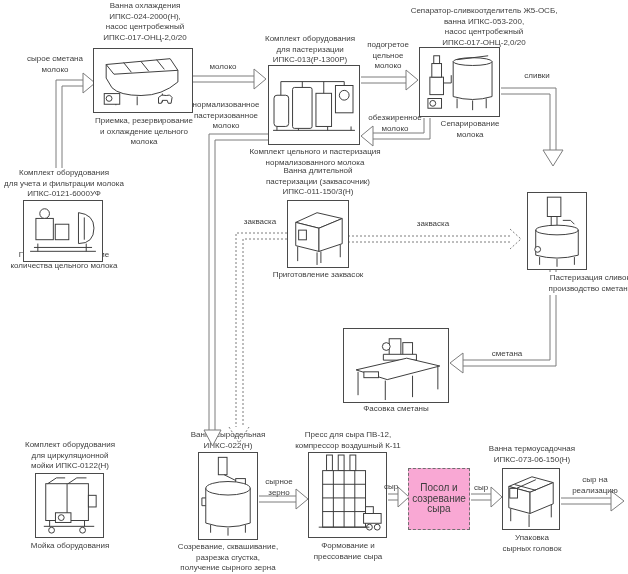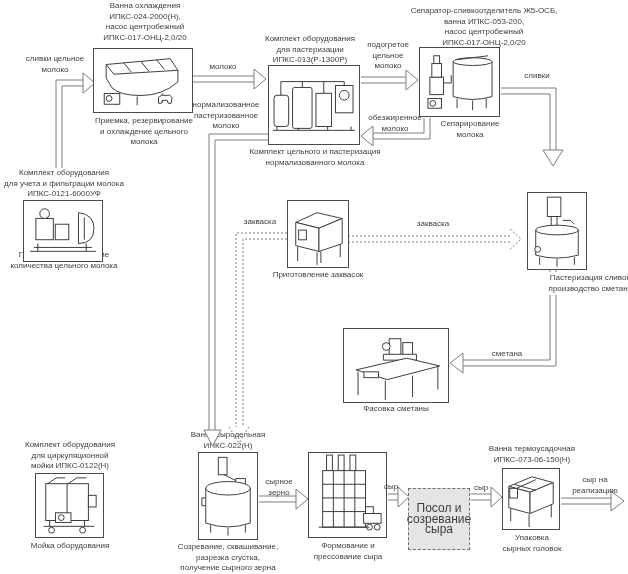--- a/index.html
+++ b/index.html
@@ -2,23 +2,23 @@
 <html><head>
 <meta charset="utf-8">
 <style>
   html,body{margin:0;padding:0;background:#fff;}
   .canvas{position:relative;width:628px;height:574px;background:#ffffff;overflow:hidden;
           font-family:"Liberation Sans",sans-serif;color:#3d3d3d;}
   .t{position:absolute;font-size:8px;line-height:10.5px;text-align:center;
      white-space:pre-line;color:#3d3d3d;}
   .box{position:absolute;border:1px solid #4a4a4a;background:#fff;box-sizing:border-box;z-index:3;}
   .box svg{width:100%;height:100%;display:block;}
-  .dashedbox{position:absolute;border:1px dashed #6f6f6f;background:#e5e5e5;box-sizing:border-box;
+  .dashedbox{position:absolute;border:1px dashed #6f6f6f;background:#f9a8d4;box-sizing:border-box;
      display:flex;align-items:center;justify-content:center;z-index:3;
-     font-size:12px;line-height:10.5px;text-align:center;white-space:pre-line;color:#3d3d3d;margin-top:20px;}
+     font-size:10px;line-height:10.5px;text-align:center;white-space:pre-line;color:#3d3d3d;}
   .lbl{z-index:4;}
   .bgw{background:#ffffff;z-index:4;padding:1px 2px;}
   svg.connectors{position:absolute;left:0;top:0;z-index:2;}
   .connectors path,.connectors polyline{stroke:#7d7d7d;stroke-width:1;fill:none;}
   .connectors .h{fill:#ffffff;stroke:#7d7d7d;}
   .connectors .dot{stroke-dasharray:2,2;}
   .ill{stroke:#3a3a3a;stroke-width:1;fill:none;}
   .illf{stroke:#3a3a3a;stroke-width:1;fill:#ffffff;}
 </style>
 </head>
@@ -87,21 +87,21 @@
         <path d="M471,500 H491"></path>
       <path class="h" d="M491,487 L502,497 L491,507 Z"></path>
     </g>
     <g>
       <path d="M561,498 H611"></path>
         <path d="M561,504 H611"></path>
       <path class="h" d="M611,491 L624,501 L611,511 Z"></path>
     </g>
   </svg>
 
-  <div class="t lbl" style="left:22px;top:54px;width:66px">сливки цельное
+  <div class="t lbl" style="left:22px;top:54px;width:66px">сырое сметана
 молоко</div>
   <div class="t lbl" style="left:201px;top:62px;width:44px">молоко</div>
   <div class="t lbl" style="left:182px;top:100px;width:88px">нормализованное
 пастеризованное
 молоко</div>
   <div class="t lbl" style="left:361px;top:40px;width:54px">подогретое
 цельное
 молоко</div>
   <div class="t lbl" style="left:356px;top:113px;width:78px">обезжиренное
 молоко</div>
@@ -179,20 +179,23 @@
       <path class="ill" d="M56,12 q16,2 16,16 q0,16 -16,16 M56,12 V44 M62,17 V40"></path>
       <rect class="illf" x="12" y="18" width="18" height="22"></rect>
       <rect class="illf" x="32" y="24" width="14" height="16"></rect>
       <circle class="illf" cx="21" cy="13" r="5"></circle>
       <path class="ill" d="M6,52 H74 M10,48 H70 M14,44 V52 M64,44 V52"></path>
     </svg>
   </div>
   <div class="t" style="left:2px;top:250px;width:124px">Приемка и определение
 количества цельного молока</div>
 
+  <div class="t" style="left:258px;top:166px;width:120px">Ванна длительной
+пастеризации (заквасочник)
+ИПКС-011-150/3(Н)</div>
   <div class="box" style="left:287px;top:200px;width:62px;height:68px">
     <svg viewBox="0 0 62 68">
       <polygon class="illf" points="8,22 30,12 56,18 32,28"></polygon>
       <polygon class="illf" points="8,22 32,28 32,52 8,46"></polygon>
       <polygon class="illf" points="32,28 56,18 56,44 32,52"></polygon>
       <rect class="ill" x="11" y="30" width="8" height="10"></rect>
       <path class="ill" d="M10,47 V62 M30,53 V66 M54,45 V58 M34,52 V64"></path>
     </svg>
   </div>
   <div class="t" style="left:258px;top:270px;width:120px">Приготовление заквасок</div>
@@ -251,20 +254,22 @@
       <ellipse class="illf" cx="30" cy="36" rx="23" ry="7"></ellipse>
       <path class="ill" d="M7,36 V72 M53,36 V72 M7,72 Q30,80 53,72"></path>
       <path class="ill" d="M7,46 h-4 v8 h4"></path>
       <path class="ill" d="M12,74 V82 M48,74 V82 M30,77 V85"></path>
     </svg>
   </div>
   <div class="t" style="left:164px;top:542px;width:128px">Созревание, сквашивание,
 разрезка сгустка,
 получение сырного зерна</div>
 
+  <div class="t" style="left:287px;top:430px;width:122px">Пресс для сыра ПВ-12,
+компрессор воздушный К-11</div>
   <div class="box" style="left:308px;top:452px;width:79px;height:86px">
     <svg viewBox="0 0 79 86">
       <rect class="illf" x="18" y="2" width="6" height="16"></rect>
       <rect class="illf" x="30" y="2" width="6" height="16"></rect>
       <rect class="illf" x="42" y="2" width="6" height="16"></rect>
       <rect class="illf" x="14" y="18" width="44" height="58"></rect>
       <path class="ill" d="M25,18 V76 M36,18 V76 M47,18 V76 M14,32 H58 M14,46 H58 M14,60 H58"></path>
       <path class="ill" d="M10,76 H62"></path>
       <rect class="illf" x="56" y="62" width="18" height="10"></rect>
       <rect class="illf" x="58" y="55" width="8" height="7"></rect>

